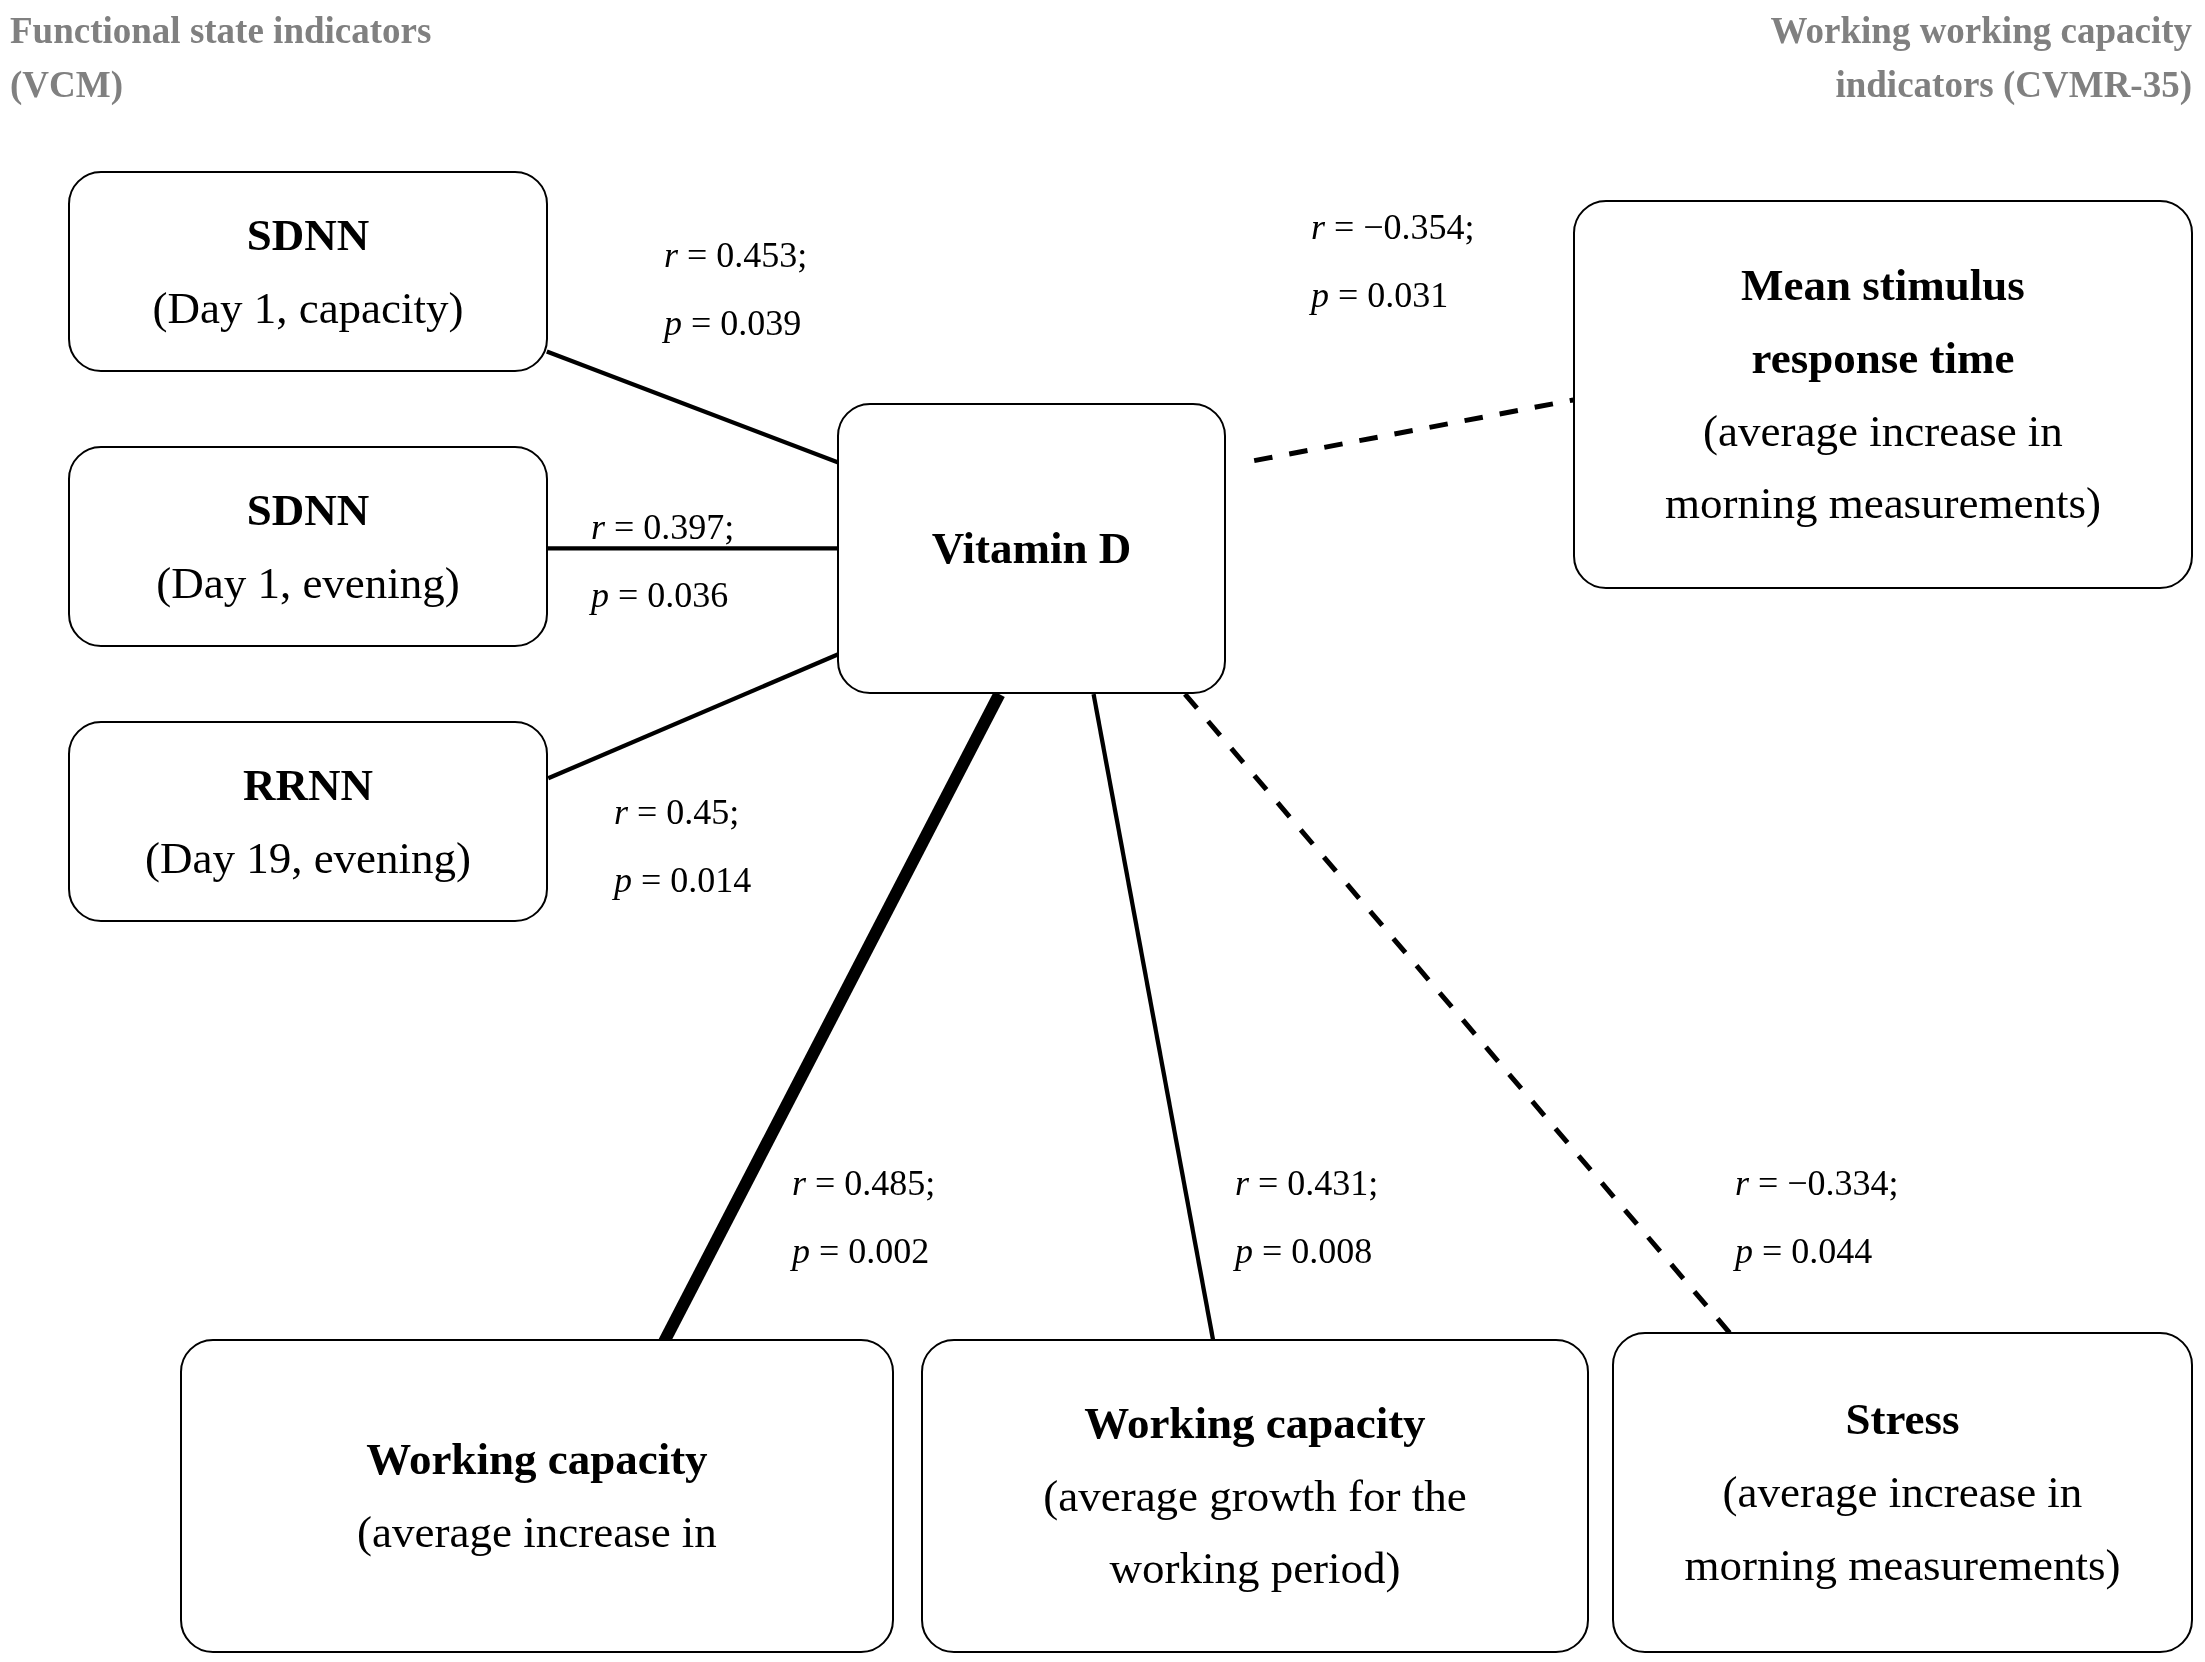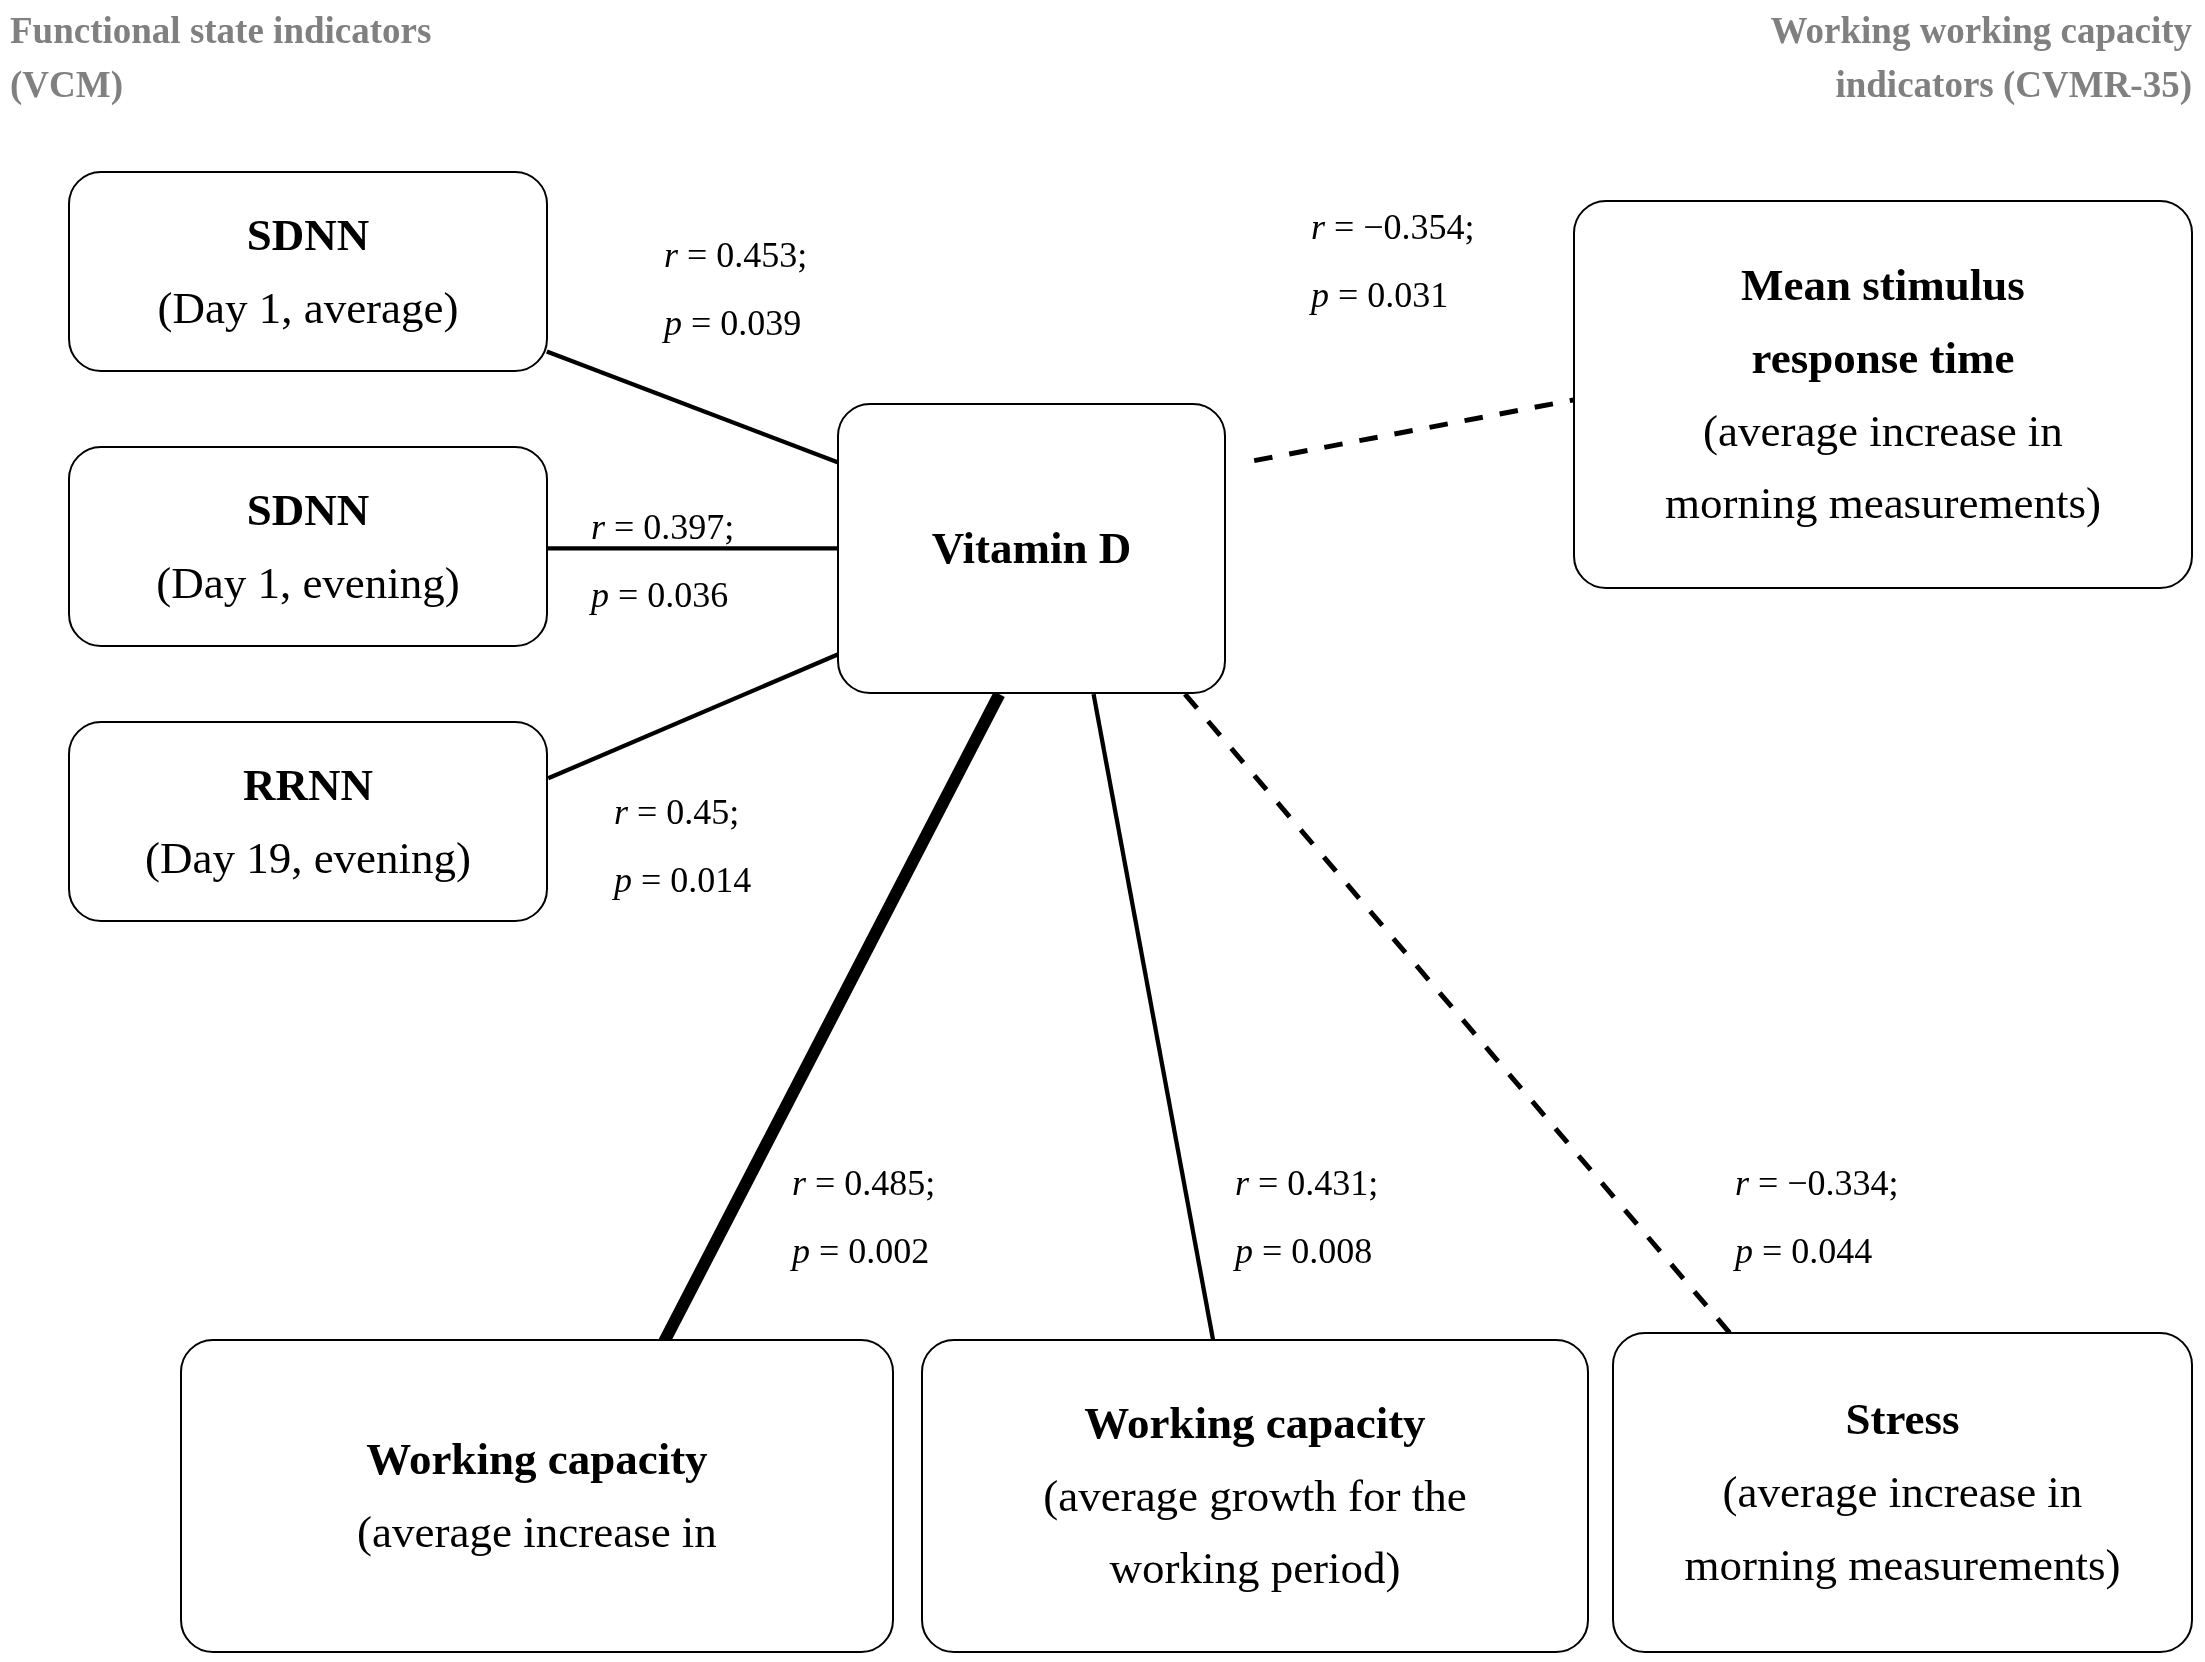--- a/index.html
+++ b/index.html
@@ -48,21 +48,21 @@
 
     <line x1="1400" y1="972" x2="930" y2="1880" stroke="#000" stroke-width="17"></line>
 
     <line x1="1532" y1="972" x2="1700" y2="1880" stroke="#000" stroke-width="6"></line>
 
     <line x1="1660" y1="972" x2="2430" y2="1875" stroke="#000" stroke-width="7" stroke-dasharray="26 24"></line>
   </svg>
 
   <div class="node" style="left:68px;top:171px;width:480px;height:201px;">
     <div class="ttl">SDNN</div>
-    <div class="sub">(Day 1, average)</div>
+    <div class="sub">(Day 1, capacity)</div>
   </div>
 
   <div class="node" style="left:68px;top:446px;width:480px;height:201px;">
     <div class="ttl">SDNN</div>
     <div class="sub">(Day 1, evening)</div>
   </div>
 
   <div class="node" style="left:68px;top:721px;width:480px;height:201px;">
     <div class="ttl">RRNN</div>
     <div class="sub">(Day 19, evening)</div>

